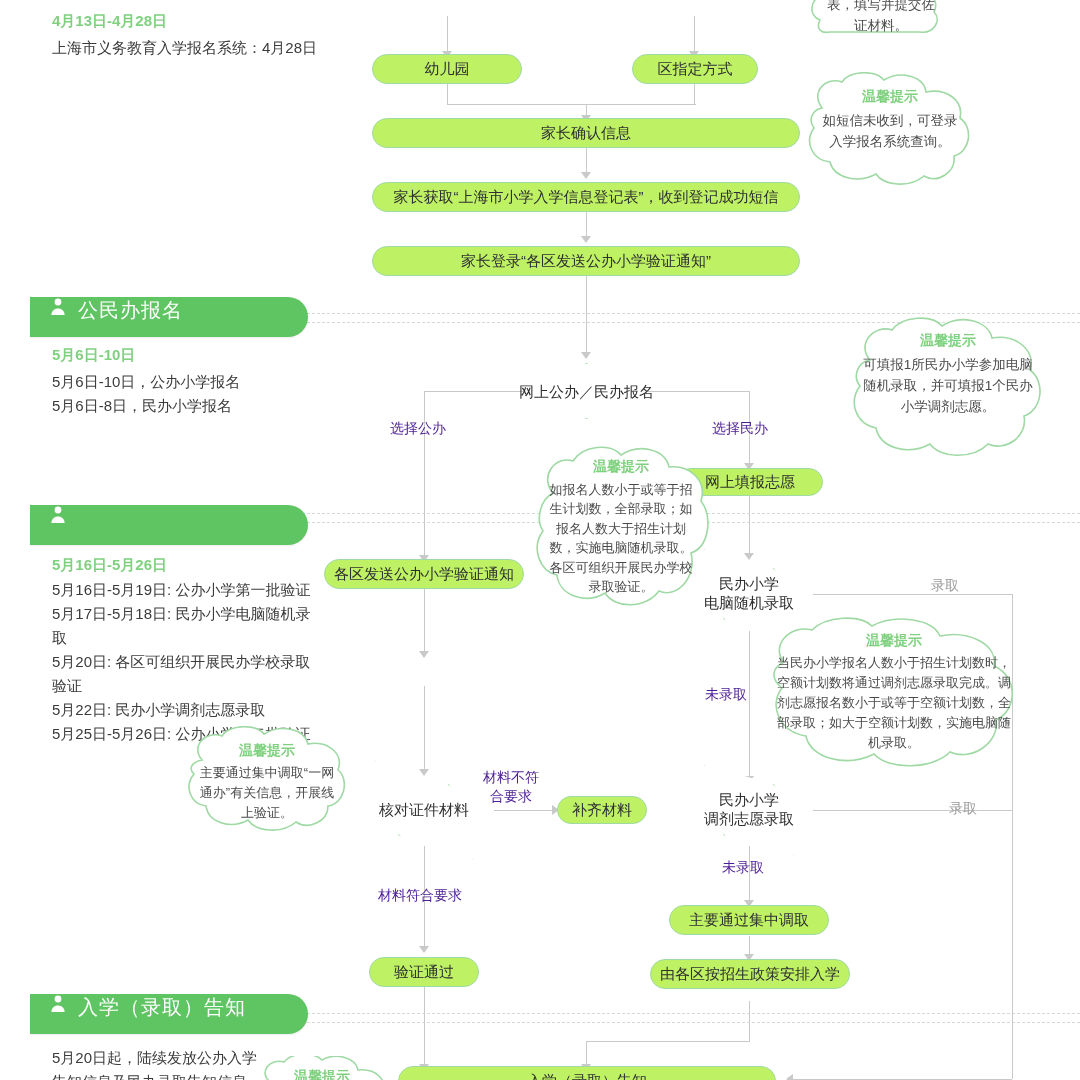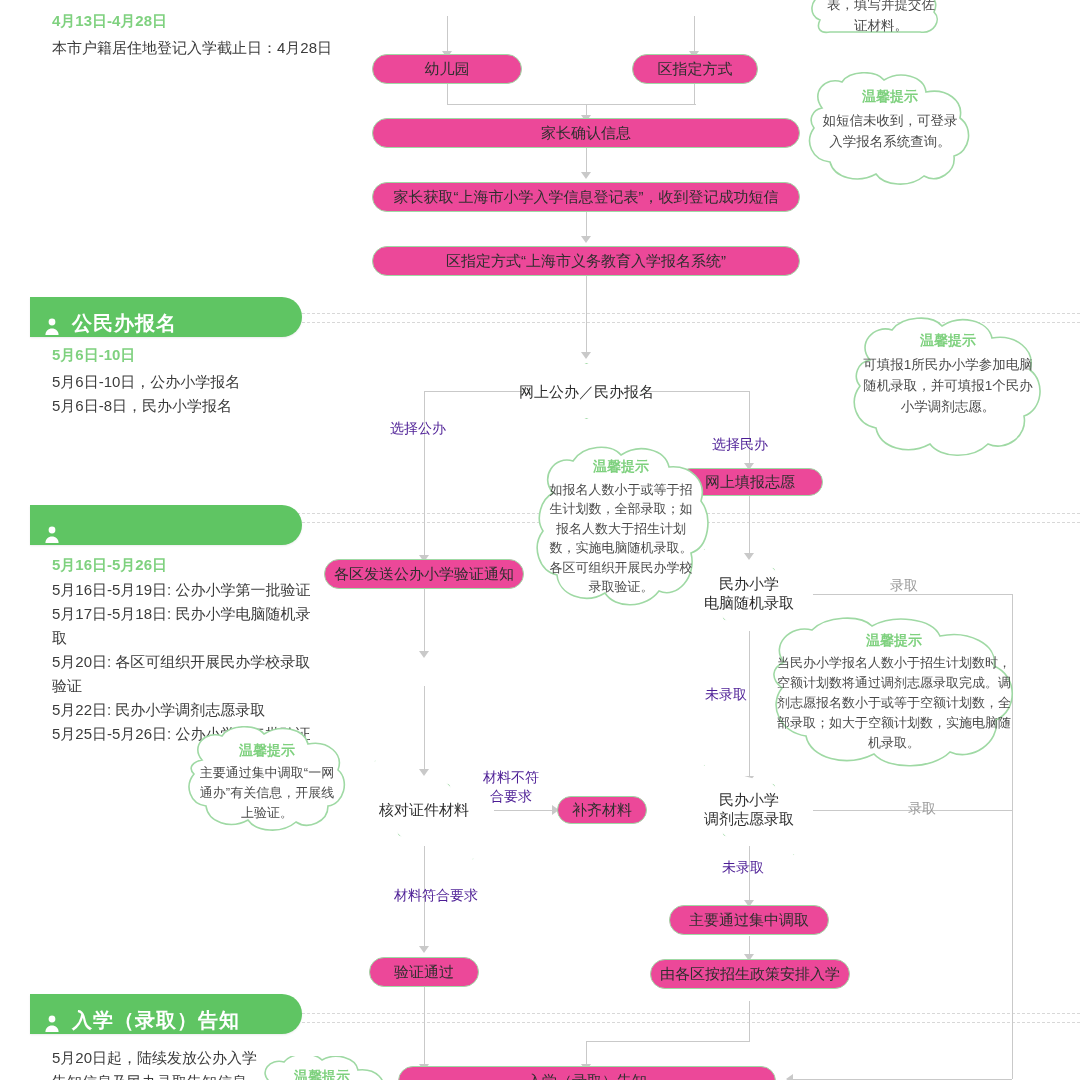--- a/index.html
+++ b/index.html
@@ -12,25 +12,25 @@
     position:relative;
   }
   #stage{position:absolute;left:0;top:16px;width:1080px;height:1080px;}
 
   
   .phase-banner{
     position:absolute;
     height:40px;
     background:#5fc563;
     border-radius:0 20px 20px 0;
-    display:flex;align-items:flex-end;
-    padding-left:12px;
+    display:flex;align-items:flex-start;
+    padding-left:18px;
     color:#fff;
     font-size:20px;
-    font-weight:bold;
+    font-weight:normal;
     letter-spacing:1px;
     box-shadow:0 1px 2px rgba(0,0,0,.08);
   }
   .phase-banner .person{
     width:20px;height:20px;margin-right:10px;display:inline-block;position:relative;flex:none;
   }
   .phase-banner .person svg{display:block}
   .date-head{
     position:absolute;
     color:#7fd17f;
@@ -48,21 +48,21 @@
     position:absolute;
     height:0;
     border-top:1px dashed #d8d8d8;
   }
 
   
   .node{
     position:absolute;
     box-sizing:border-box;
     border:1px solid #9fd9a4;
-    background:#ec4899;
+    background:#bef264;
     border-radius:16px;
     display:flex;align-items:center;justify-content:center;
     text-align:center;
     font-size:15px;
     color:#2f2f2f;
     line-height:1.3;
     padding:2px 8px;
   }
   .diamond{
     position:absolute;
@@ -84,21 +84,21 @@
   .arrow-d{position:absolute;width:0;height:0;border-left:5px solid transparent;border-right:5px solid transparent;border-top:7px solid #c9c9c9;}
   .arrow-r{position:absolute;width:0;height:0;border-top:5px solid transparent;border-bottom:5px solid transparent;border-left:7px solid #c9c9c9;}
   .arrow-l{position:absolute;width:0;height:0;border-top:5px solid transparent;border-bottom:5px solid transparent;border-right:7px solid #c9c9c9;}
 
   .edge-label{
     position:absolute;
     font-size:14px;
     color:#4c1d95;
     white-space:nowrap;
   }
-  .edge-label.gray{color:#9a9a9a;}
+  .edge-label.gray{color:#9a9a9a;margin-left:41px;}
 
   
   .cloud{
     position:absolute;
     box-sizing:border-box;
     color:#4a4a4a;
     font-size:13.5px;
     line-height:21px;
     text-align:center;
     padding:14px 16px;
@@ -112,21 +112,21 @@
     color:#7fd17f;font-weight:bold;font-size:14px;display:block;margin-bottom:3px;
   }
   .clip-top{overflow:hidden;}
 </style>
 </head>
 <body>
 
 <div id="stage">
 
   <div class="date-head" style="left:52px;top:-4px;">4月13日-4月28日</div>
-  <div class="date-lines" style="left:52px;top:20px;width:320px;">本市户籍居住地登记入学截止日：4月28日</div>
+  <div class="date-lines" style="left:52px;top:20px;width:320px;">上海市义务教育入学报名系统：4月28日</div>
 
   <div class="dash-rule" style="left:292px;top:297px;width:788px;"></div>
   <div class="dash-rule" style="left:292px;top:306px;width:788px;"></div>
   <div class="dash-rule" style="left:292px;top:497px;width:788px;"></div>
   <div class="dash-rule" style="left:292px;top:506px;width:788px;"></div>
   <div class="dash-rule" style="left:292px;top:997px;width:788px;"></div>
   <div class="dash-rule" style="left:292px;top:1006px;width:788px;"></div>
 
   <div class="phase-banner" style="left:30px;top:281px;width:260px;">
     <span class="person">
@@ -233,21 +233,21 @@
 
   <div class="vline" style="left:749px;top:985px;height:40px;"></div>
   <div class="hline" style="left:586px;top:1025px;width:164px;"></div>
   <div class="vline" style="left:586px;top:1025px;height:28px;"></div>
   <div class="arrow-d" style="left:581px;top:1048px;"></div>
 
   <div class="node" style="left:372px;top:38px;width:150px;height:30px;">幼儿园</div>
   <div class="node" style="left:632px;top:38px;width:126px;height:30px;">区指定方式</div>
   <div class="node" style="left:372px;top:166px;width:428px;height:30px;">家长获取“上海市小学入学信息登记表”，收到登记成功短信</div>
   <div class="node" style="left:372px;top:102px;width:428px;height:30px;">家长确认信息</div>
-  <div class="node" style="left:372px;top:230px;width:428px;height:30px;">区指定方式“上海市义务教育入学报名系统”</div>
+  <div class="node" style="left:372px;top:230px;width:428px;height:30px;">家长登录“各区发送公办小学验证通知”</div>
 
   <div class="diamond" style="left:529px;top:347px;width:115px;height:56px;border-radius:4px;transform:rotate(0deg);clip-path:polygon(50% 0,100% 50%,50% 100%,0 50%);"></div>
   <div class="diamond-label" style="left:514px;top:362px;width:145px;height:28px;">网上公办／民办报名</div>
 
   <div class="node" style="left:677px;top:452px;width:146px;height:28px;">网上填报志愿</div>
   <div class="node" style="left:324px;top:543px;width:200px;height:30px;">各区发送公办小学验证通知</div>
 
   <div class="diamond" style="left:685px;top:542px;width:128px;height:72px;clip-path:polygon(50% 0,100% 50%,50% 100%,0 50%);"></div>
   <div class="diamond-label small" style="left:685px;top:557px;width:128px;height:42px;flex-direction:column;white-space:pre-line;">民办小学
 电脑随机录取</div>
@@ -261,28 +261,28 @@
   <div class="diamond" style="left:685px;top:758px;width:128px;height:72px;clip-path:polygon(50% 0,100% 50%,50% 100%,0 50%);"></div>
   <div class="diamond-label small" style="left:685px;top:773px;width:128px;height:42px;flex-direction:column;white-space:pre-line;">民办小学
 调剂志愿录取</div>
 
   <div class="node" style="left:369px;top:941px;width:110px;height:30px;">验证通过</div>
   <div class="node" style="left:669px;top:889px;width:160px;height:30px;">主要通过集中调取</div>
   <div class="node" style="left:650px;top:943px;width:200px;height:30px;">由各区按招生政策安排入学</div>
   <div class="node" style="left:398px;top:1050px;width:378px;height:30px;">入学（录取）告知</div>
 
   <div class="edge-label" style="left:390px;top:404px;">选择公办</div>
-  <div class="edge-label" style="left:712px;top:404px;margin-top:16px;">选择民办</div>
+  <div class="edge-label" style="left:712px;top:404px;">选择民办</div>
   <div class="edge-label gray" style="left:890px;top:561px;">录取</div>
   <div class="edge-label" style="left:705px;top:670px;">未录取</div>
   <div class="edge-label gray" style="left:908px;top:784px;">录取</div>
   <div class="edge-label" style="left:722px;top:843px;">未录取</div>
   <div class="edge-label" style="left:483px;top:752px;white-space:pre-line;line-height:19px;text-align:center;">材料不符
 合要求</div>
-  <div class="edge-label" style="left:378px;top:871px;margin-left:16px;">材料符合要求</div>
+  <div class="edge-label" style="left:378px;top:871px;">材料符合要求</div>
 
   <div class="cloud clip-top" style="left:806px;top:-46px;width:150px;height:66px;padding-top:24px;">
     <svg class="cloud-bg" viewBox="0 0 150 66" preserveAspectRatio="none">
       <path d="M14,50 C2,46 4,28 16,26 C14,12 30,4 40,12 C46,0 68,0 74,10 C86,2 104,8 106,20 C122,18 134,30 128,42 C136,50 128,64 114,62 L24,62 C14,64 10,58 14,50 Z" fill="#ffffff" stroke="#9fd9a4" stroke-width="1.6"></path>
     </svg>
     <div class="cloud-inner">表，填写并提交佐证材料。</div>
   </div>
 
   <div class="cloud" style="left:800px;top:56px;width:180px;height:116px;">
     <svg class="cloud-bg" viewBox="0 0 180 116" preserveAspectRatio="none">

